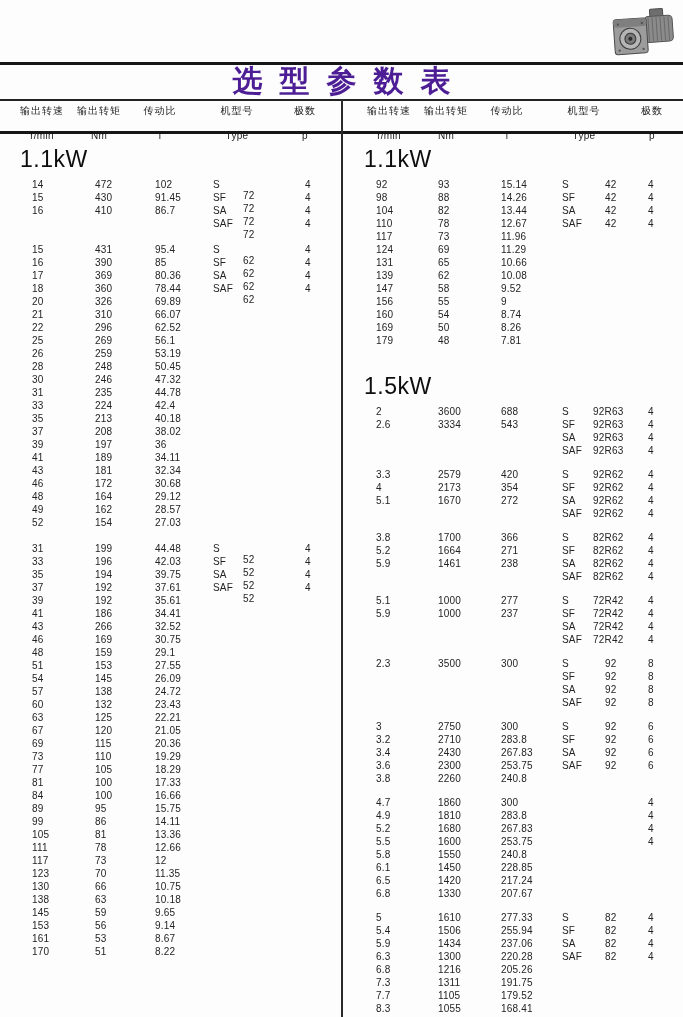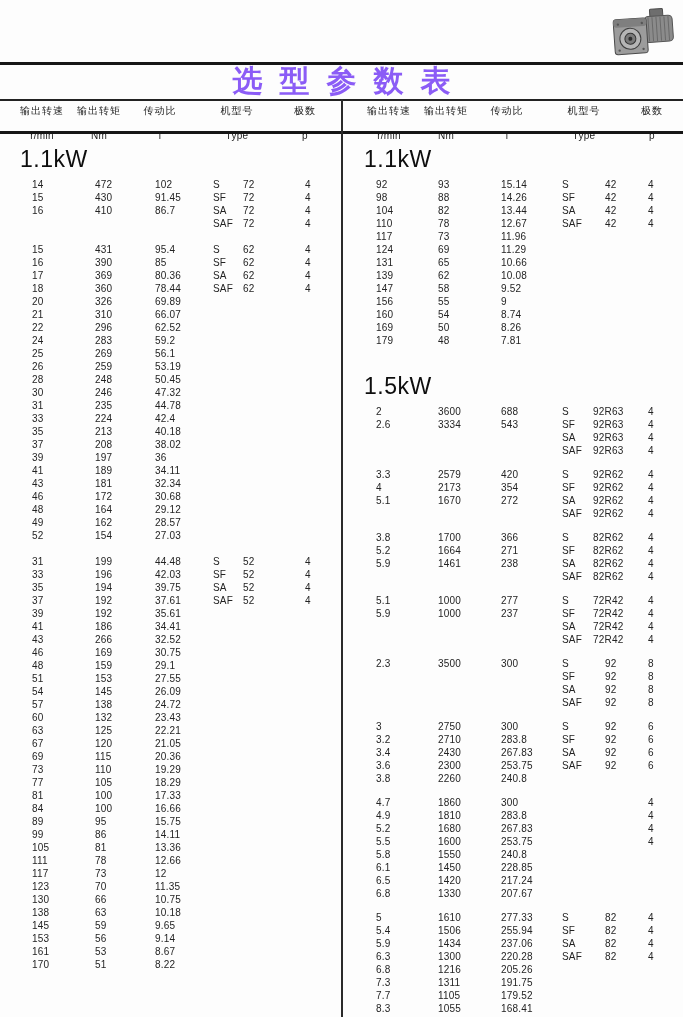--- a/index.html
+++ b/index.html
@@ -9,21 +9,21 @@
     font-family:"Liberation Sans",sans-serif;
   }
   .page{position:absolute;inset:0;background:#fdfdfd;}
   .rule{position:absolute;left:0;right:0;background:#161616;}
   .rule-top{top:62px;height:3px;}
   .rule-under-title{top:99px;height:2px;background:#222;}
   .rule-under-header{top:131px;height:3px;}
   .vdivider{position:absolute;left:341px;top:99px;bottom:0;width:2px;background:#2a2a2a;}
   .title{
     position:absolute;top:64px;left:0;right:0;margin:0;text-align:center;
-    font-size:30px;font-weight:bold;color:#8b5cf6;
+    font-size:30px;font-weight:bold;color:#4c1d95;
     letter-spacing:17px;text-indent:17px;line-height:34px;
   }
   .motor-photo{position:absolute;top:5px;right:3px;width:76px;height:57px;}
   .header-band{position:absolute;top:104px;left:0;right:0;height:27px;font-size:10px;}
   .header-half{position:absolute;top:0;height:27px;}
   .header-half.hleft{left:0;width:341px;}
   .header-half.hright{left:347px;width:336px;}
   .hcol{position:absolute;text-align:center;color:#1c1c1c;}
   .hcol .hcn{display:block;letter-spacing:1px;}
   .hcol .hunit{display:block;margin-top:12px;letter-spacing:0.3px;}
@@ -40,21 +40,21 @@
     margin:0 0 6px 12px;letter-spacing:0.5px;
   }
   #right-col .power-title.mt{margin-top:26px;}
   .row-group{margin-bottom:13px;}
   #right-col .row-group{margin-bottom:11px;}
   .trow{display:grid;height:13px;line-height:13px;font-size:10px;letter-spacing:0.2px;color:#232323;}
   #left-col .trow{grid-template-columns:87px 60px 58px 30px 62px 33px;}
   #right-col .trow{grid-template-columns:86px 63px 61px 31px 55px 30px;}
   .c-speed{padding-left:24px;}
   .c-size.size-plain{padding-left:12px;}
-  #left-col .c-size.size-plain{padding-left:0;}
+  #left-col .c-size.size-plain{padding-left:0;margin-top:11px;}
   .trow span{white-space:nowrap;overflow:visible;}
 </style>
 </head>
 <body>
 
 <div class="page">
 
   <div class="motor-photo">
     <svg width="76" height="57" viewBox="0 0 76 57">
       <g transform="rotate(-4 38 28)">
@@ -215,28 +215,20 @@
         </div>
         <div class="trow">
           <span class="c-speed">22</span>
           <span class="c-torque">296</span>
           <span class="c-ratio">62.52</span>
           <span class="c-prefix"></span>
           <span class="c-size"></span>
           <span class="c-poles"></span>
         </div>
         <div class="trow">
-          <span class="c-speed">24</span>
-          <span class="c-torque">283</span>
-          <span class="c-ratio">59.2</span>
-          <span class="c-prefix"></span>
-          <span class="c-size"></span>
-          <span class="c-poles"></span>
-        </div>
-        <div class="trow">
           <span class="c-speed">25</span>
           <span class="c-torque">269</span>
           <span class="c-ratio">56.1</span>
           <span class="c-prefix"></span>
           <span class="c-size"></span>
           <span class="c-poles"></span>
         </div>
         <div class="trow">
           <span class="c-speed">26</span>
           <span class="c-torque">259</span>

